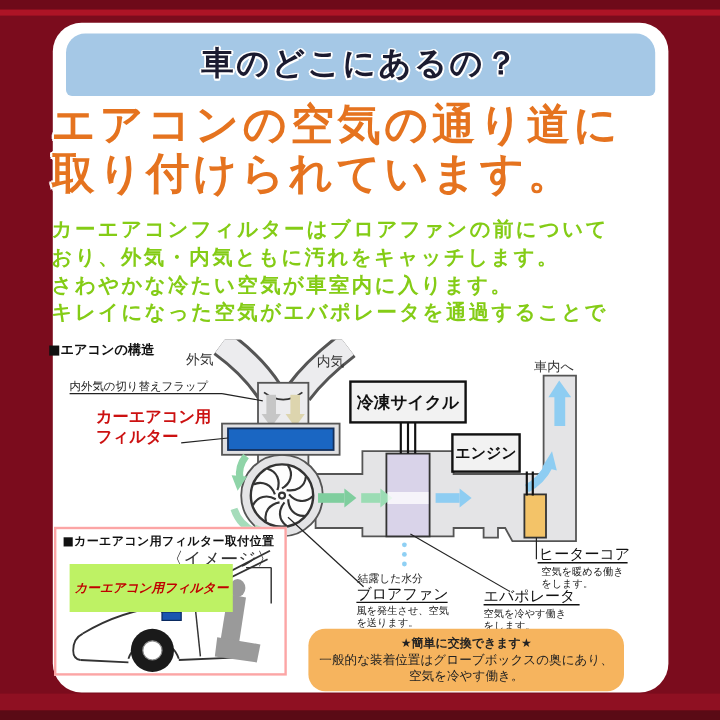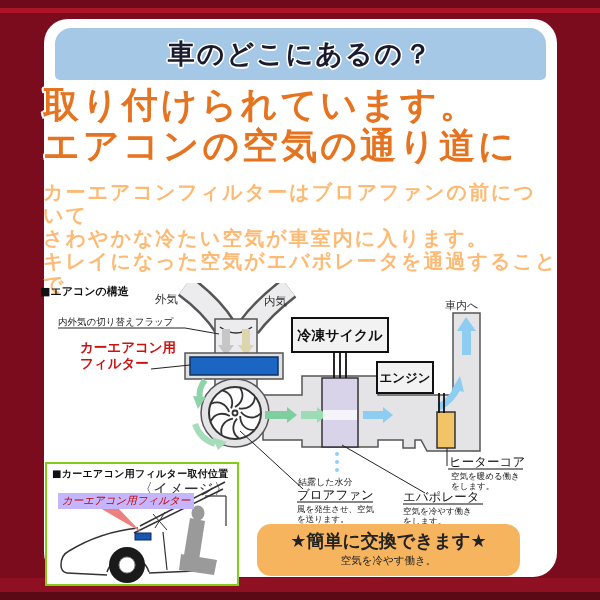--- a/index.html
+++ b/index.html
@@ -26,65 +26,66 @@
                 1px 1px #fff,-1px -1px #fff,1px -1px #fff,-1px 1px #fff;
   }
   .headline{
     position:absolute;left:43px;top:84px;width:515px;
     font-size:36px;line-height:41px;font-weight:bold;color:#e5731f;letter-spacing:3px;
     text-shadow:2px 0 #fff,-2px 0 #fff,0 2px #fff,0 -2px #fff,
                 1.5px 1.5px #fff,-1.5px -1.5px #fff,1.5px -1.5px #fff,-1.5px 1.5px #fff;
   }
   .body-text{
     position:absolute;left:43px;top:181px;width:515px;
-    font-size:20px;line-height:23px;font-weight:600;color:#fdba74;letter-spacing:2px;
+    font-size:17px;line-height:23px;font-weight:600;color:#84cc16;letter-spacing:2px;
   }
   svg.diagram{position:absolute;left:35px;top:283px;}
   svg text{font-family:inherit;}
   .pos-box{
-    position:absolute;left:45px;top:462px;width:194px;height:124px;
-    border:2px solid #84cc16;background:#fff;box-sizing:border-box;
+    position:absolute;left:45px;top:439px;width:194px;height:124px;
+    border:2px solid #fca5a5;background:#fff;box-sizing:border-box;
   }
   .pos-title{position:absolute;left:5px;top:3px;font-size:10px;font-weight:bold;color:#111;letter-spacing:0.3px;white-space:nowrap;}
   .pos-sub{position:absolute;right:8px;top:16px;font-size:15px;color:#333;}
   .pos-label{
-    position:absolute;left:11px;top:29px;padding:1px 4px;
-    background:#c4b5fd;color:#c00000;font-size:10.5px;font-weight:normal;font-style:italic;
+    position:absolute;left:11px;top:29px;padding:13px 4px;
+    background:#bef264;color:#c00000;font-size:10.5px;font-weight:bold;font-style:italic;
     white-space:nowrap;
   }
   .car-svg{position:absolute;left:0;top:0;}
   .replace-box{
     position:absolute;left:257px;top:524px;width:263px;height:52px;
     background:#f6b45e;border-radius:14px;text-align:center;color:#222;
   }
-  .rb-title{margin-top:5px;font-size:18px;font-weight:bold;}
+  .rb-title{margin-top:5px;font-size:10px;font-weight:bold;}
   .rb-line{font-size:10.5px;line-height:14px;}
 </style>
 </head>
 <body>
 
 <div class="stage">
   <div class="stripe top-dark"></div>
   <div class="stripe top-bright"></div>
   <div class="stripe bottom-bright"></div>
   <div class="stripe bottom-dark"></div>
 
   <div class="panel"></div>
 
   <div class="band">
     <span>車のどこにあるの？</span>
   </div>
 
   <div class="headline">
+    <div>エアコンの空気の通り道に</div>
     <div>取り付けられています。</div>
-    <div>エアコンの空気の通り道に</div>
   </div>
 
   <div class="body-text">
     <div>カーエアコンフィルターはブロアファンの前について</div>
+    <div>おり、外気・内気ともに汚れをキャッチします。</div>
     <div>さわやかな冷たい空気が車室内に入ります。</div>
     <div>キレイになった空気がエバポレータを通過することで</div>
   </div>
 
   <svg class="diagram" width="530" height="250" viewBox="0 0 530 250">
 
     <g>
       <path d="M150,3 Q176,22 190,44" stroke="#555" stroke-width="24" fill="none"></path>
       <path d="M150,3 Q176,22 190,44" stroke="#ececee" stroke-width="19" fill="none"></path>
       <path d="M254,5 Q228,25 214,44" stroke="#555" stroke-width="24" fill="none"></path>
@@ -236,15 +237,16 @@
       <polygon points="53,44 71,44 94,68" fill="#ef8080"></polygon>
       <rect x="88" y="69" width="16" height="7" fill="#1a55b0" stroke="#0a2a60" stroke-width="1"></rect>
     </svg>
     <div class="pos-title">■カーエアコン用フィルター取付位置</div>
     <div class="pos-sub">〈イメージ〉</div>
     <div class="pos-label">カーエアコン用フィルター</div>
   </div>
 
   <div class="replace-box">
     <div class="rb-title">★簡単に交換できます★</div>
+    <div class="rb-line">一般的な装着位置はグローブボックスの奥にあり、</div>
     <div class="rb-line">空気を冷やす働き。</div>
   </div>
 </div>
 
 </body></html>

